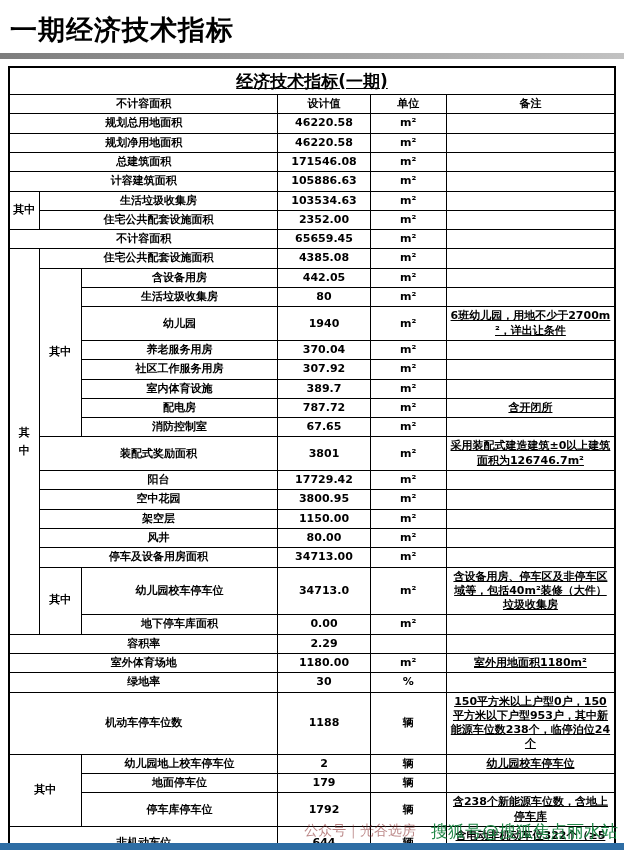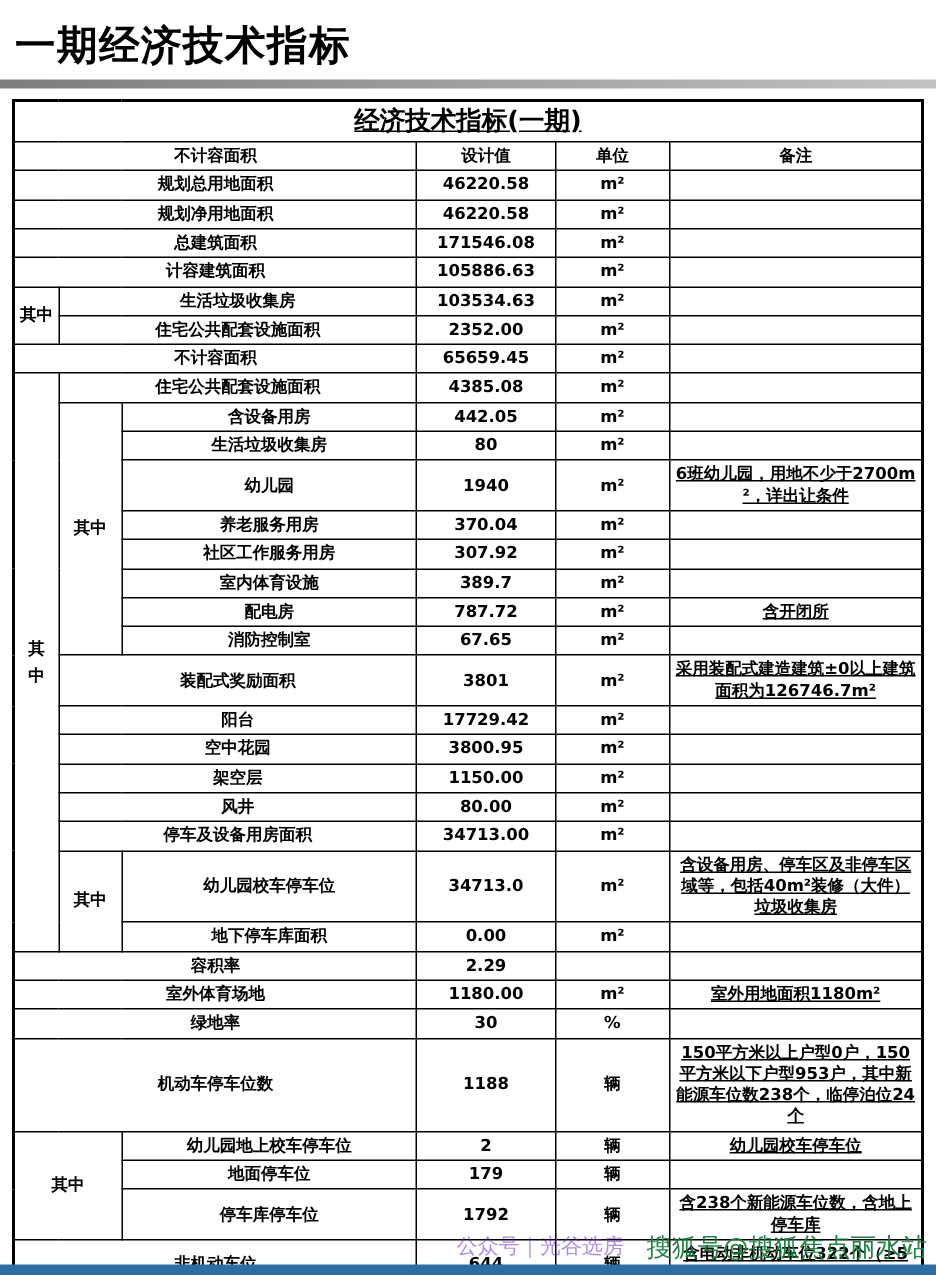--- a/index.html
+++ b/index.html
@@ -43,21 +43,21 @@
     position:absolute; left:0; right:0; bottom:0; height:7px;
     background:#2e6da4;
   }
   .wm {
     position:absolute; bottom:7px; right:6px;
     font-size:17px; color:#15803d; opacity:.95;
     white-space:nowrap;
   }
   .wm-faint {
     position:absolute; bottom:10px; right:208px;
-    font-size:14px; color:#6d28d9; opacity:.55;
+    font-size:14px; color:#7f1d1d; opacity:.55;
     white-space:nowrap;
     text-align:right;
   }
 </style>
 </head>
 <body>
 
 <div class="doc-title">一期经济技术指标</div>
 <div class="title-underline"></div>
 

